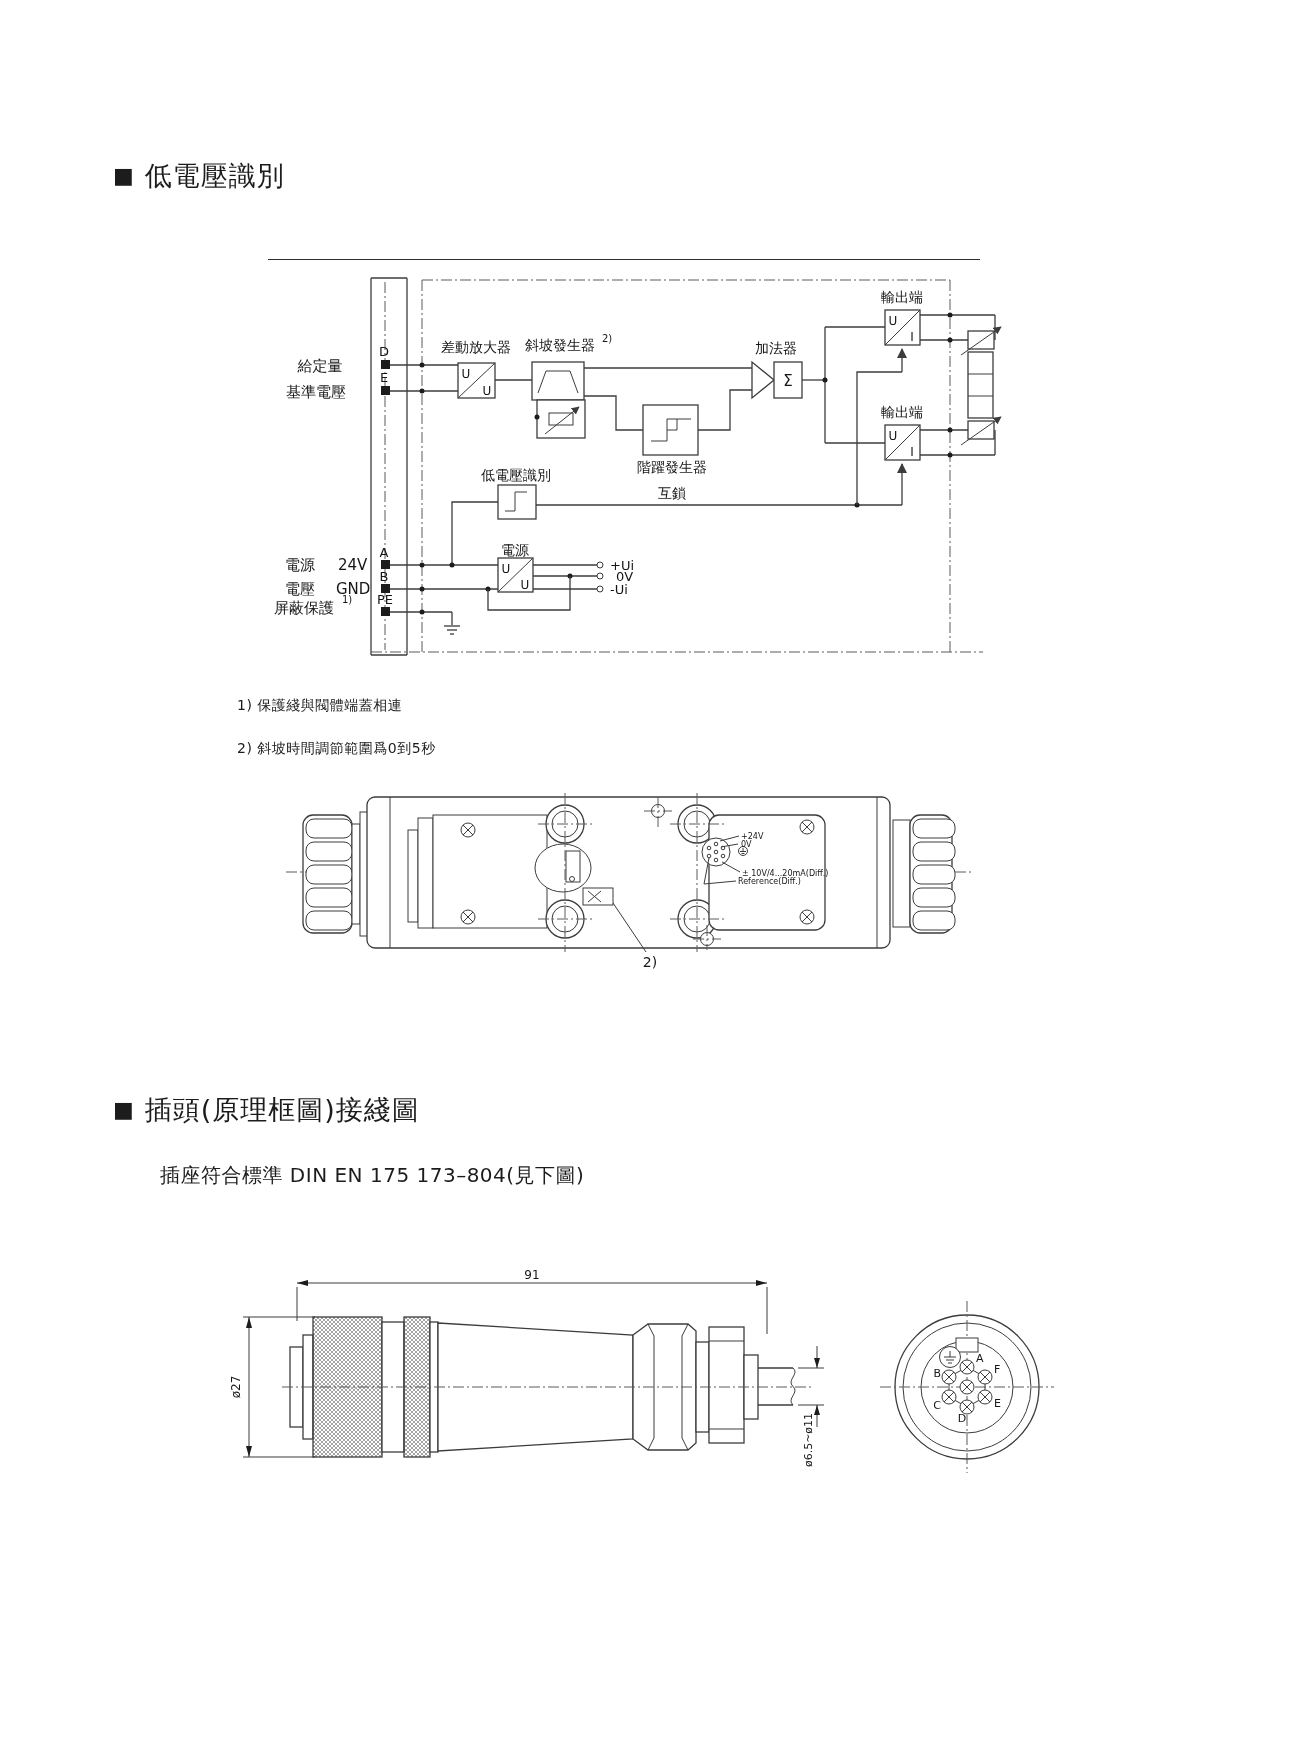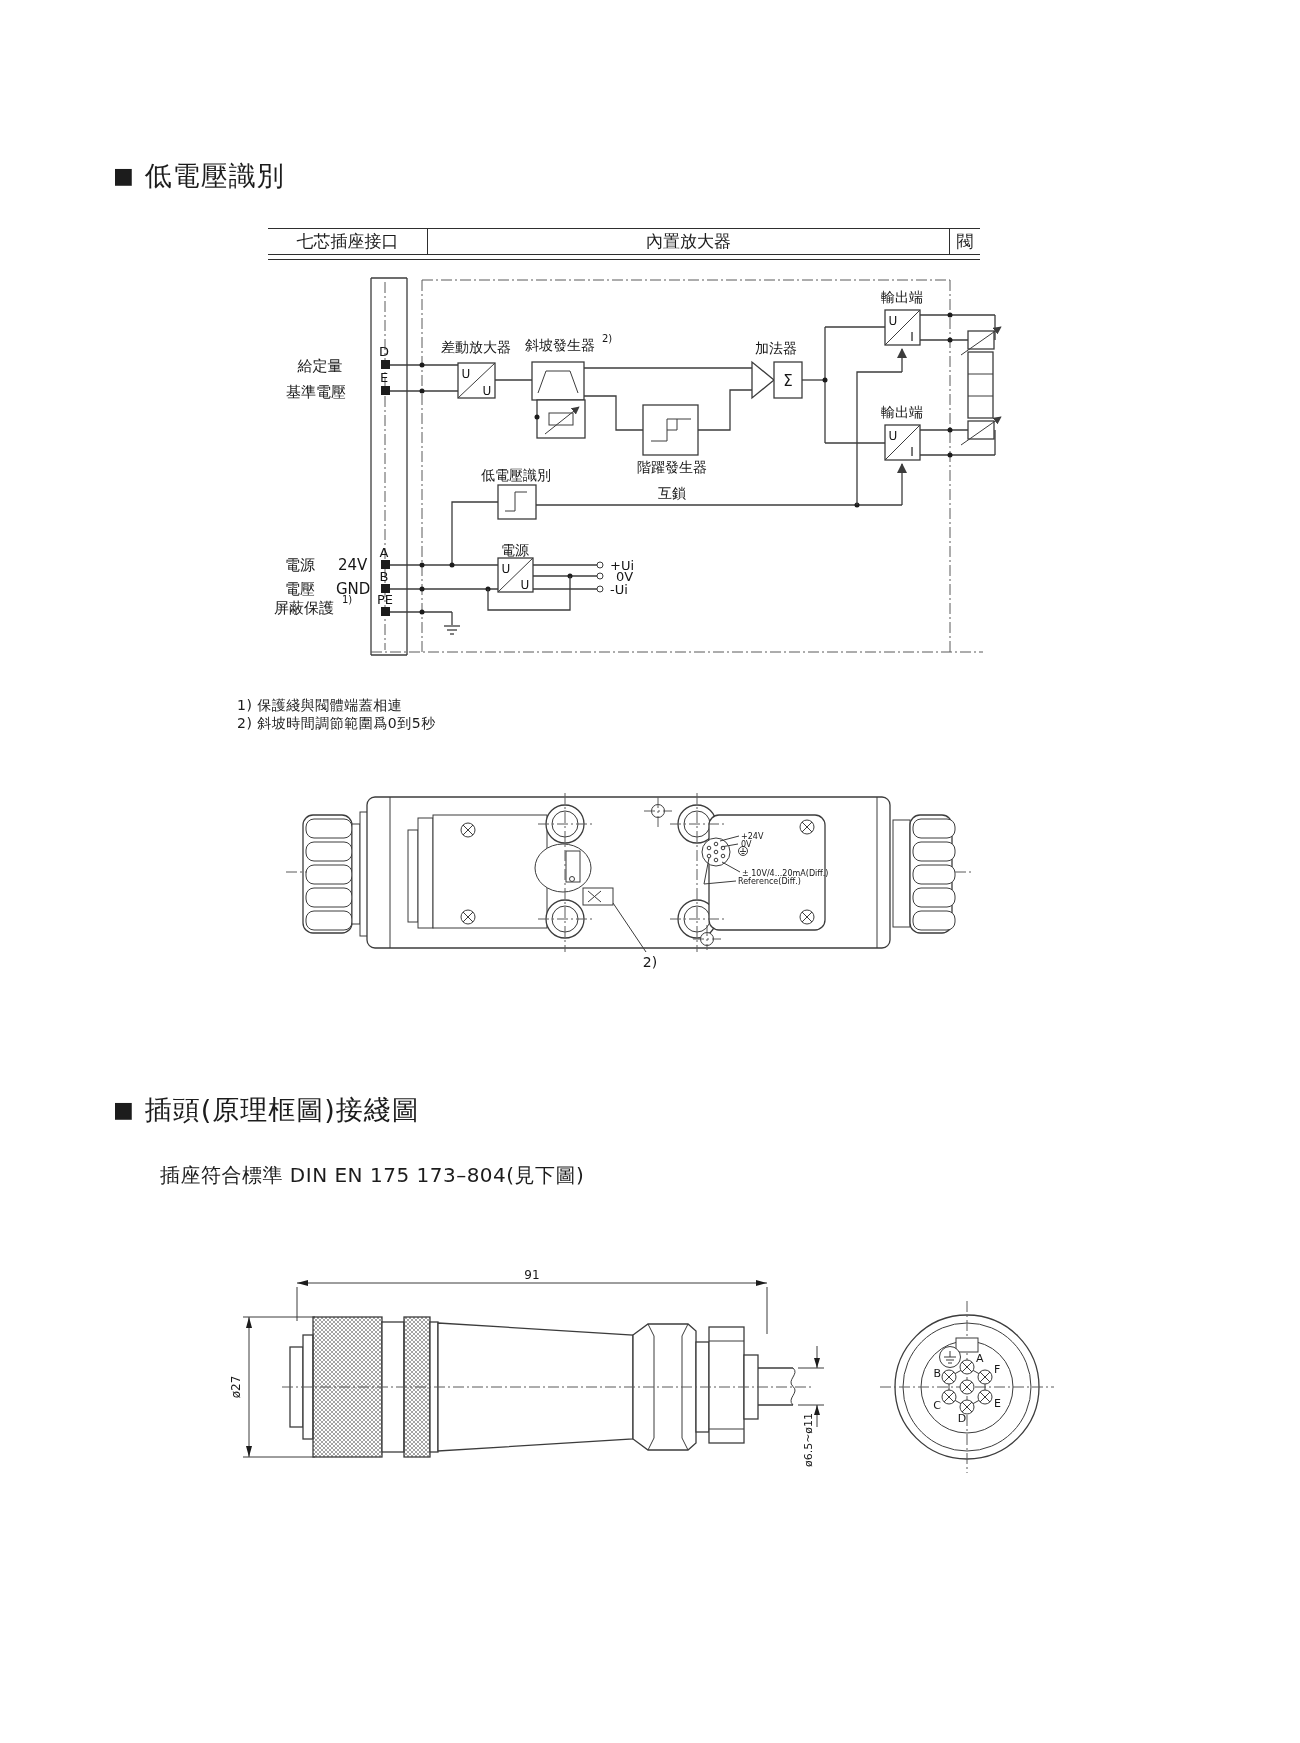--- a/index.html
+++ b/index.html
@@ -36,25 +36,20 @@
 </head>
 <body>
 
 <div class="page">
 
   <div class="abs sec-title" style="left:113px;top:158px;">
     <span class="bullet">■</span>
     <span>低電壓識別</span>
   </div>
 
-  <div class="hdr">
-    <div class="cell c1">七芯插座接口</div>
-    <div class="cell c2">內置放大器</div>
-    <div class="cell c3">閥</div>
-  </div>
   <div class="hdr2"></div>
 
   <svg style="left:250px;top:262px;" width="780" height="420" viewBox="250 262 780 420">
     <defs>
       <marker id="ah" viewBox="0 0 10 10" refX="9" refY="5" markerWidth="8" markerHeight="8" orient="auto">
         <path d="M0,0 L10,5 L0,10 z" fill="#3c3c3c"></path>
       </marker>
     </defs>
 
     <g>
@@ -231,21 +226,21 @@
       <line class="s" x1="452" y1="612" x2="452" y2="625"></line>
       <g>
         <line class="s" x1="444" y1="626" x2="460" y2="626"></line>
         <line class="s" x1="447" y1="630" x2="457" y2="630"></line>
         <line class="s" x1="450" y1="634" x2="454" y2="634"></line>
       </g>
     </g>
   </svg>
 
   <div class="note" style="left:237px;top:697px;">1) 保護綫與閥體端蓋相連</div>
-  <div class="note" style="left:237px;top:715px;">2) 斜坡時間調節範圍爲0到5秒</div>
+  <div class="note" style="left:237px;top:740px;">2) 斜坡時間調節範圍爲0到5秒</div>
 
   <svg style="left:280px;top:790px;" width="700" height="190" viewBox="280 790 700 190">
     <g>
       <rect class="wf" x="303" y="815" width="49" height="118" rx="10"></rect>
       <rect class="wt" x="306" y="819" width="46" height="19" rx="8"></rect>
       <rect class="wt" x="306" y="842" width="46" height="19" rx="8"></rect>
       <rect class="wt" x="306" y="865" width="46" height="19" rx="8"></rect>
       <rect class="wt" x="306" y="888" width="46" height="19" rx="8"></rect>
       <rect class="wt" x="306" y="911" width="46" height="19" rx="8"></rect>
       <rect class="wt" x="352" y="824" width="8" height="100"></rect>

